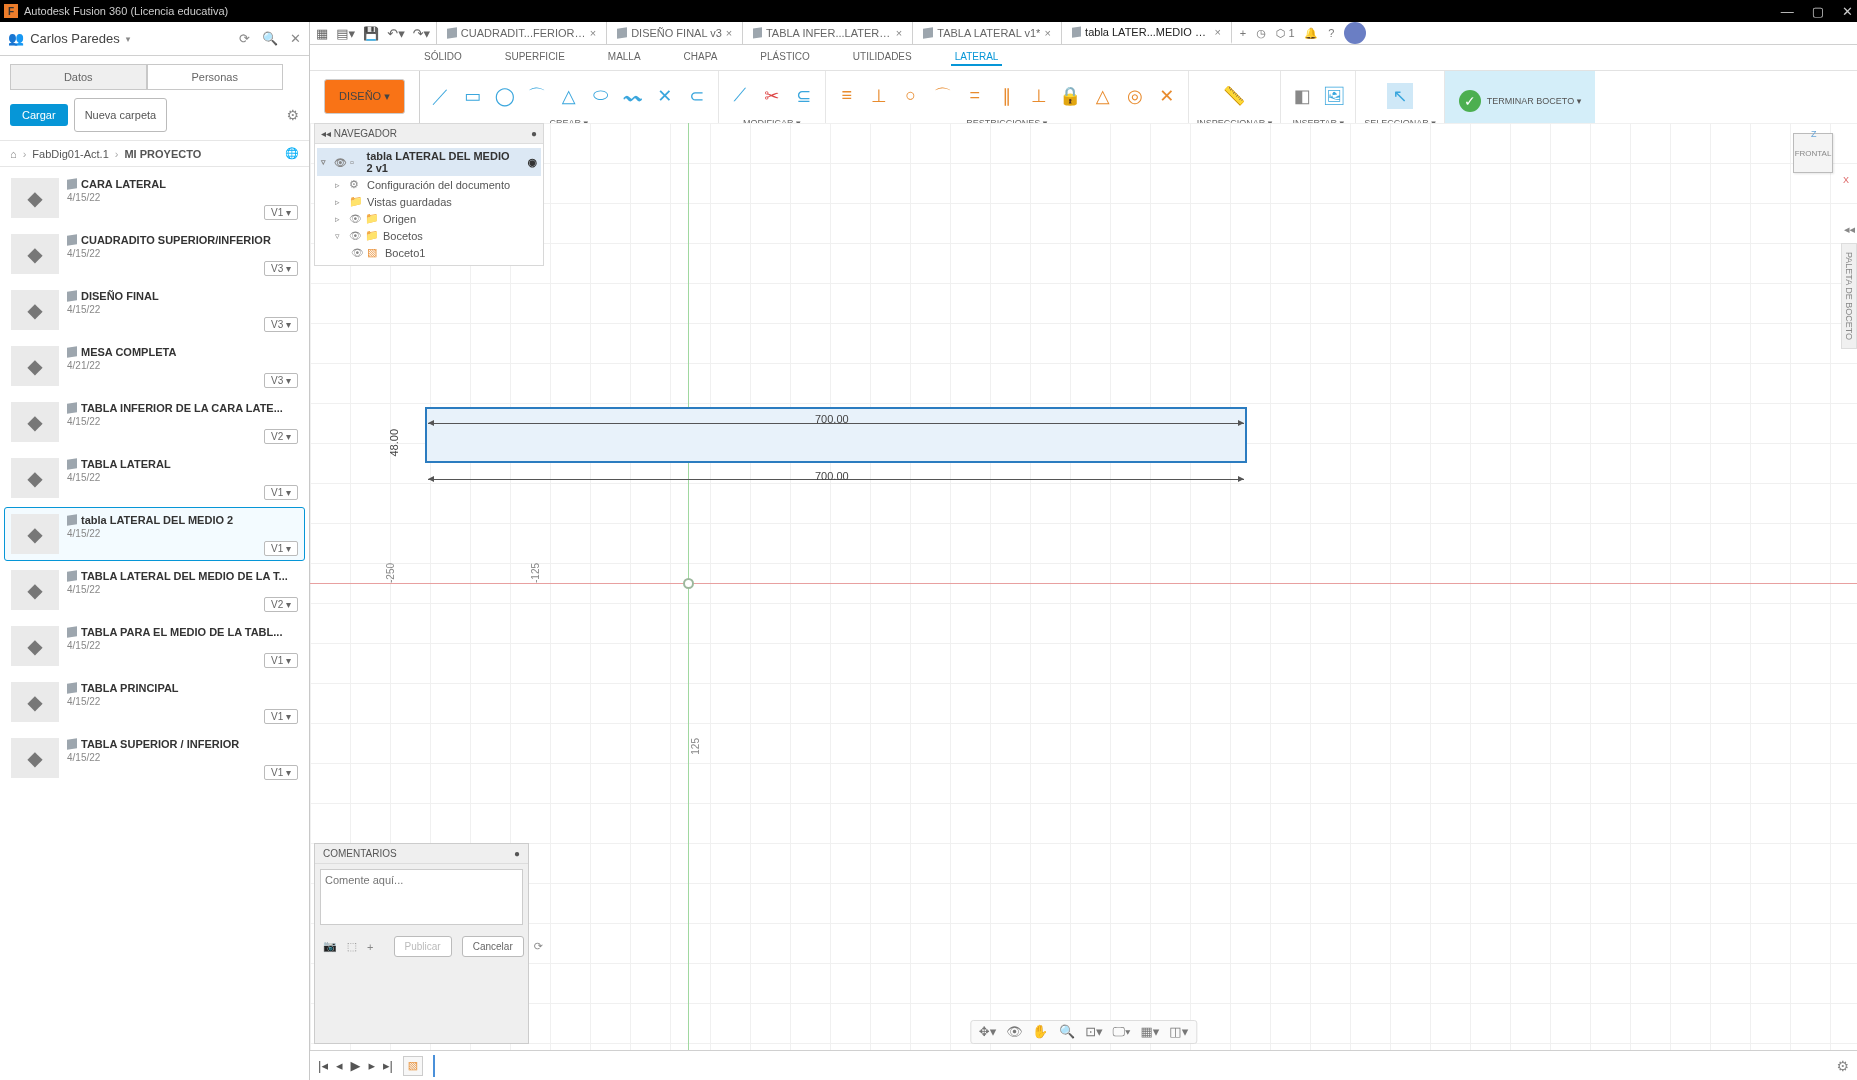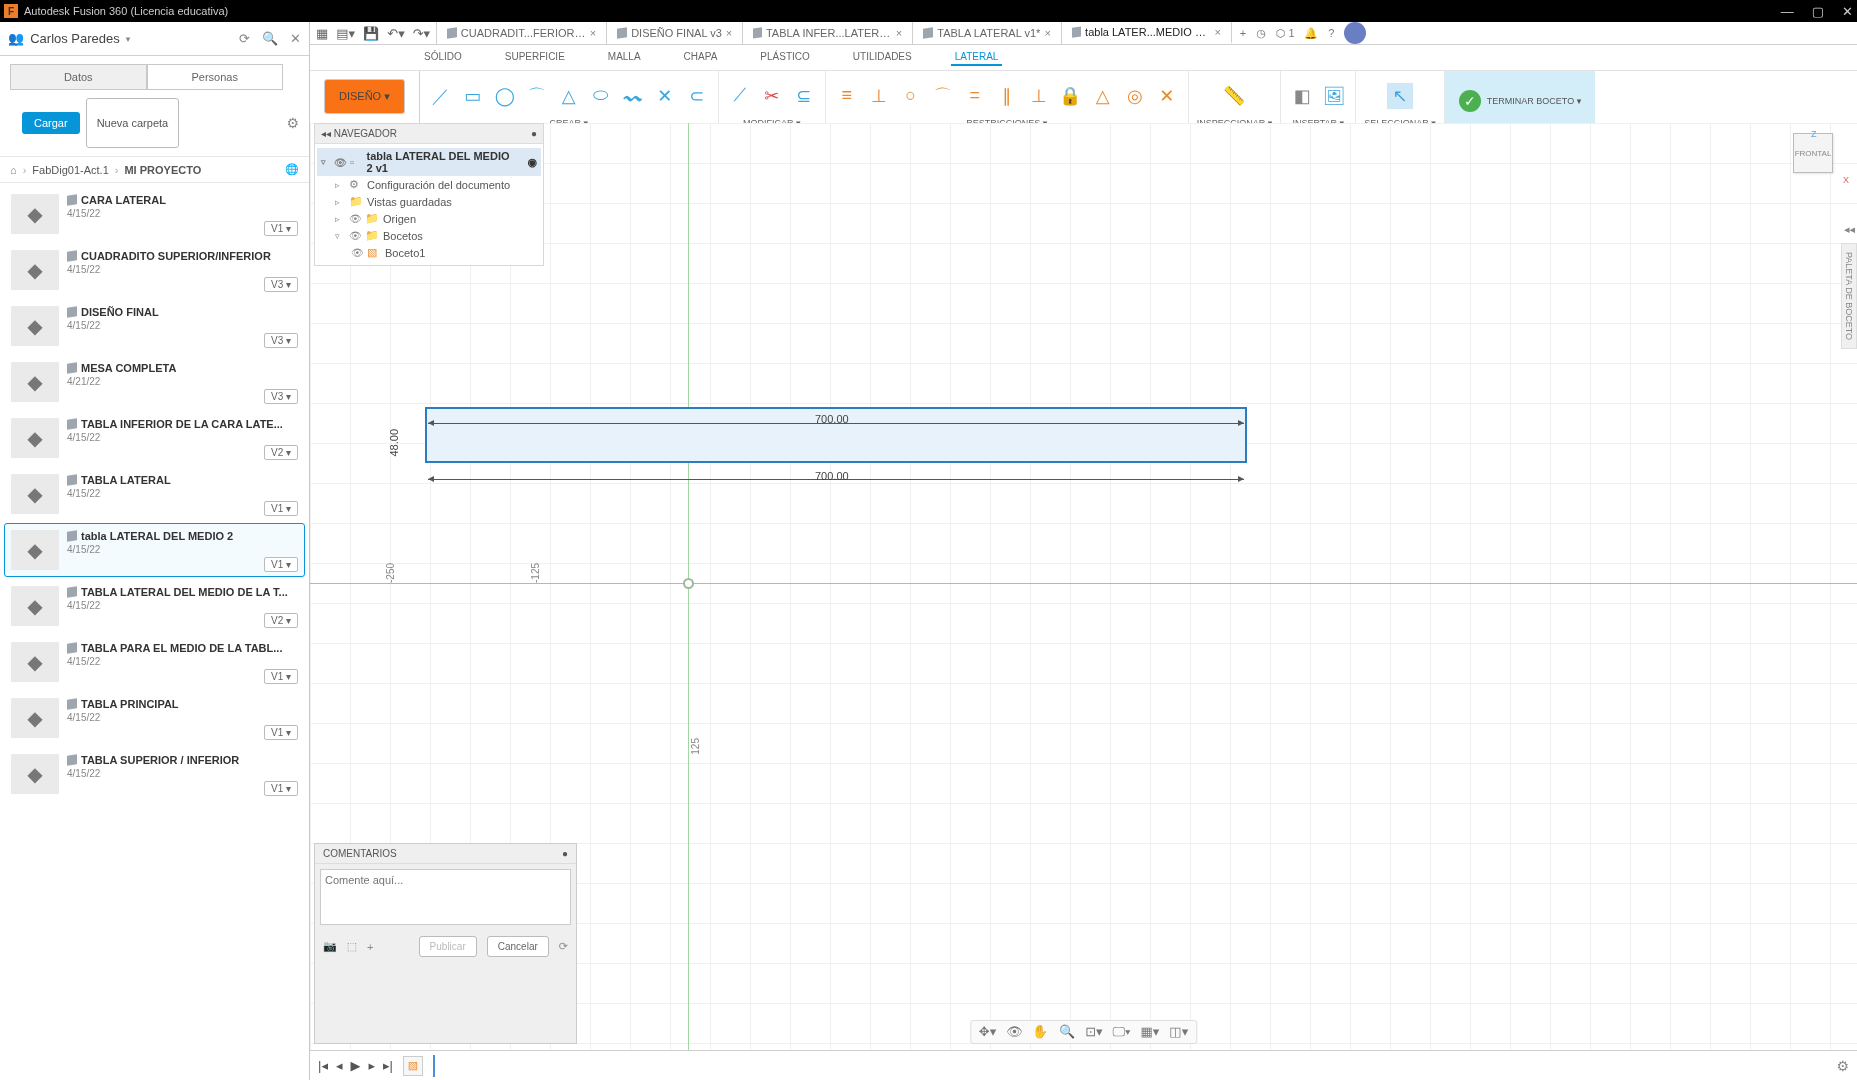--- a/index.html
+++ b/index.html
@@ -36,22 +36,22 @@
 .doc-row .tab-actions span { color: #777; cursor: pointer; }
 .doc-row .avatar { width: 22px; height: 22px; border-radius: 50%; background: #6a7ec4; margin-left: auto; margin-right: 4px; }
 
 
 .datapanel { position: absolute; left: 0; top: 22px; bottom: 0; width: 310px; background: #fff; border-right: 1px solid #c8c8c8; display: flex; flex-direction: column; }
 
 .datapanel .tabs { display: flex; margin: 8px 26px 0 10px; }
 .datapanel .tabs .tab { flex: 1; text-align: center; padding: 6px 0; font-size: 11px; color: #666; border: 1px solid #c8c8c8; background: #fff; cursor: pointer; }
 .datapanel .tabs .tab.active { background: #efefef; }
 .datapanel .toolbar2 { display: flex; align-items: center; gap: 6px; padding: 8px 10px; }
-.btn-cargar { background: #0696d7; color: #fff; border: none; padding: 5px 12px; font-size: 11px; border-radius: 3px; cursor: pointer; margin-left: 12px; }
-.btn-nueva { background: #fff; border: 1px solid #bbb; padding: 18px 10px; font-size: 11px; border-radius: 3px; cursor: pointer; color: #555; }
+.btn-cargar { background: #0696d7; color: #fff; border: none; padding: 5px 12px; font-size: 11px; border-radius: 3px; cursor: pointer; }
+.btn-nueva { background: #fff; border: 1px solid #bbb; padding: 10px 10px; font-size: 11px; border-radius: 3px; cursor: pointer; color: #555; }
 .gear-icon { color: #888; cursor: pointer; font-size: 14px; margin-left: auto; }
 .breadcrumb { display: flex; align-items: center; gap: 6px; padding: 6px 10px; font-size: 11px; color: #555; border-top: 1px solid #e6e6e6; border-bottom: 1px solid #e6e6e6; }
 .breadcrumb .home-icon, .breadcrumb .team-icon { color: #888; }
 .breadcrumb .sep { color: #aaa; }
 .assets { flex: 1; overflow-y: auto; padding: 4px; }
 .asset { display: flex; gap: 8px; padding: 6px; border: 1px solid transparent; border-radius: 3px; margin-bottom: 2px; position: relative; }
 .asset.selected { border-color: #0696d7; background: #f3fbff; }
 .asset .thumb { width: 48px; height: 40px; background: #eaeaea; display: flex; align-items: center; justify-content: center; color: #777; font-size: 20px; flex-shrink: 0; }
 .asset .meta { flex: 1; }
 .asset .name-row { display: flex; align-items: center; gap: 4px; font-size: 11px; color: #333; font-weight: 600; }
@@ -108,21 +108,21 @@
 .dim-v { position: absolute; left: 78px; top: 306px; font-size: 11px; color: #444; writing-mode: vertical-rl; transform: rotate(180deg); }
 .axis-tick { position: absolute; font-size: 10px; color: #888; writing-mode: vertical-rl; transform: rotate(180deg); }
 .viewcube { position: absolute; right: 14px; top: 10px; width: 50px; height: 50px; }
 .viewcube .face { width: 40px; height: 40px; border: 1px solid #bbb; background: #f4f4f4; display: flex; align-items: center; justify-content: center; font-size: 8px; color: #888; box-shadow: 1px 1px 2px rgba(0,0,0,0.1); }
 .viewcube .z { position: absolute; top: -4px; left: 18px; font-size: 9px; color: #6aa6d8; }
 .viewcube .x { position: absolute; bottom: -2px; right: -6px; font-size: 9px; color: #d66; }
 .palette-tab { position: absolute; right: 0; top: 120px; writing-mode: vertical-rl; font-size: 9px; color: #888; background: #f0f0f0; padding: 8px 2px; border: 1px solid #ddd; cursor: pointer; }
 .palette-expand { position: absolute; right: 2px; top: 100px; font-size: 11px; color: #888; cursor: pointer; }
 
 
-.comments { position: absolute; left: 4px; bottom: 36px; width: 263px; background: #efefef; border: 1px solid #ccc; z-index: 5; }
+.comments { position: absolute; left: 4px; bottom: 36px; width: 215px; background: #efefef; border: 1px solid #ccc; z-index: 5; }
 .comments .hdr { display: flex; padding: 4px 8px; font-size: 10px; color: #555; border-bottom: 1px solid #ddd; }
 .comments .hdr .col-btn { margin-left: auto; cursor: pointer; }
 .comments textarea { width: calc(100% - 10px); margin: 5px; height: 56px; resize: none; font-size: 11px; padding: 4px; border: 1px solid #ccc; color: #888; font-family: inherit; }
 .comments .row { display: flex; align-items: center; gap: 10px; padding: 4px 8px 8px; }
 .comments .row .sp { flex: 1; }
 .comments .row button { font-size: 10px; padding: 4px 10px; border: 1px solid #bbb; background: #fff; cursor: pointer; color: #666; border-radius: 3px; }
 .comments .row button:disabled { color: #bbb; }
 .comments .lower { height: 78px; }
 
 

